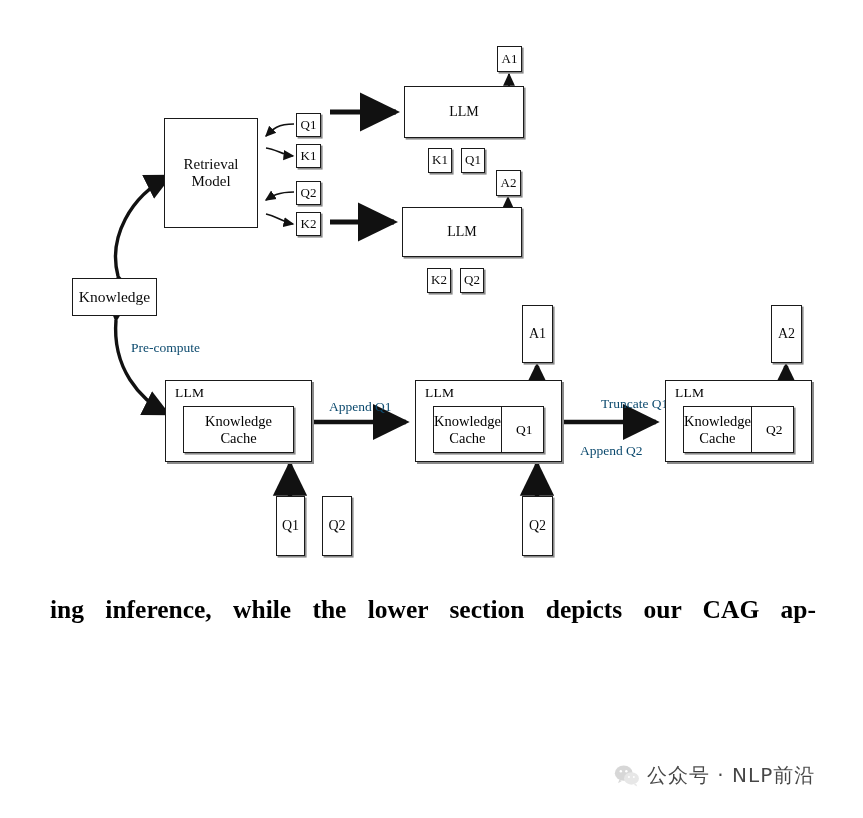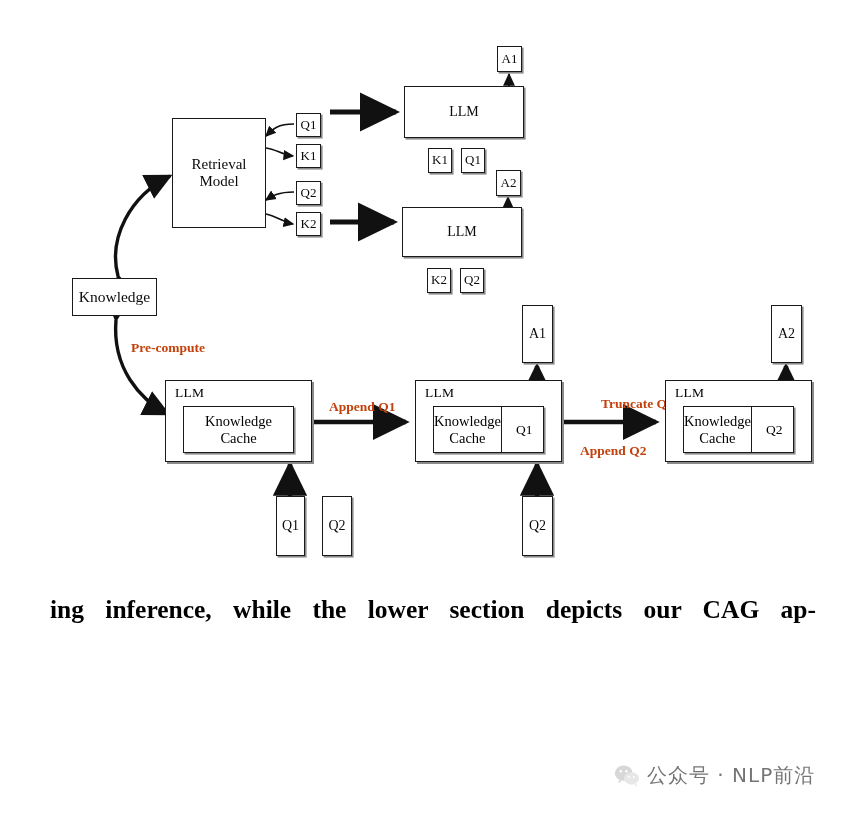--- a/index.html
+++ b/index.html
@@ -119,22 +119,21 @@
     flex: 0 0 46px;
     border-left: 1.6px solid #1a1a1a;
     font-size: 13.5px;
   }
 
   
   .edge-label {
     position: absolute;
     font-size: 13.5px;
     white-space: nowrap;
-    color: #c2410c;
-    font-weight: bold;
+    color: #0c4a6e;
   }
 
   
   #caption {
     position: absolute;
     left: 50px;
     top: 592px;
     width: 766px;
     font-family: "Liberation Serif", "DejaVu Serif", serif;
     font-weight: bold;
@@ -161,21 +160,21 @@
     top: 762px;
     display: flex;
     align-items: center;
     gap: 7px;
     opacity: .72;
     pointer-events: none;
   }
   #watermark .wm-text {
     font-family: "DejaVu Sans", sans-serif;
     font-size: 20px;
-    color: #404040;
+    color: #000000;
     letter-spacing: 1px;
   }
   #watermark .wechat-logo {
     width: 26px;
     height: 26px;
     display: block;
   }
 </style>
 </head>
 <body>
@@ -253,21 +252,21 @@
       <span>LLM</span>
     </div>
 
     <div class="node tag" style="left:427px; top:268px; width:24px; height:25px;">
       <span>K2</span>
     </div>
     <div class="node tag" style="left:460px; top:268px; width:24px; height:25px;">
       <span>Q2</span>
     </div>
 
-    <div class="node retrieval-box" style="left:172px; top:118px; width:94px; height:110px;
+    <div class="node retrieval-box" style="left:164px; top:118px; width:94px; height:110px;
          flex-direction:column;">
       <span>Retrieval</span>
       <span>Model</span>
     </div>
 
     <div class="node tag" style="left:296px; top:113px; width:25px; height:24px;">
       <span>Q1</span>
     </div>
     <div class="node tag" style="left:296px; top:144px; width:25px; height:24px;">
       <span>K1</span>

